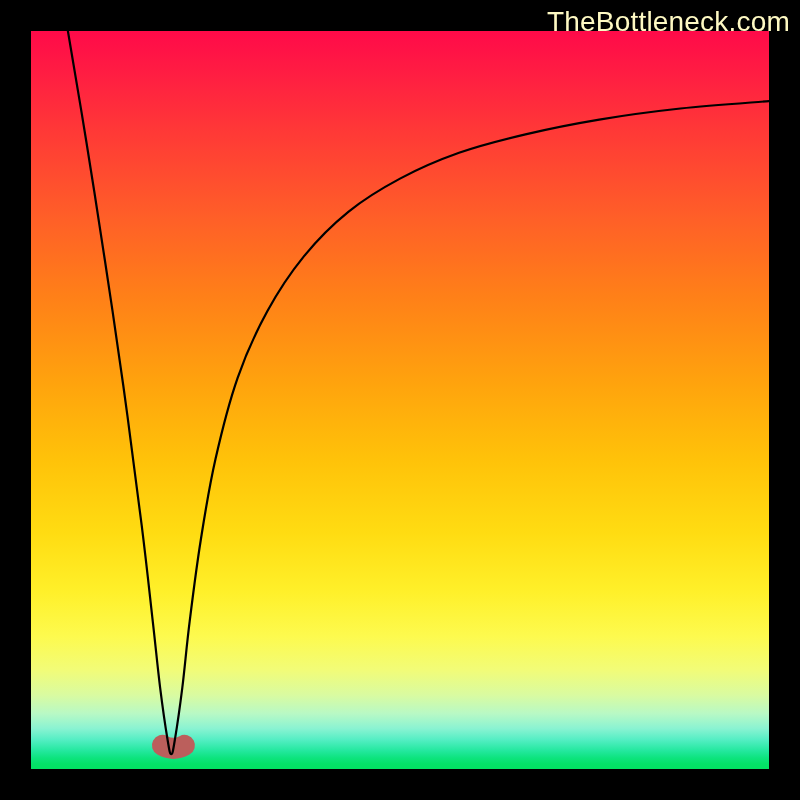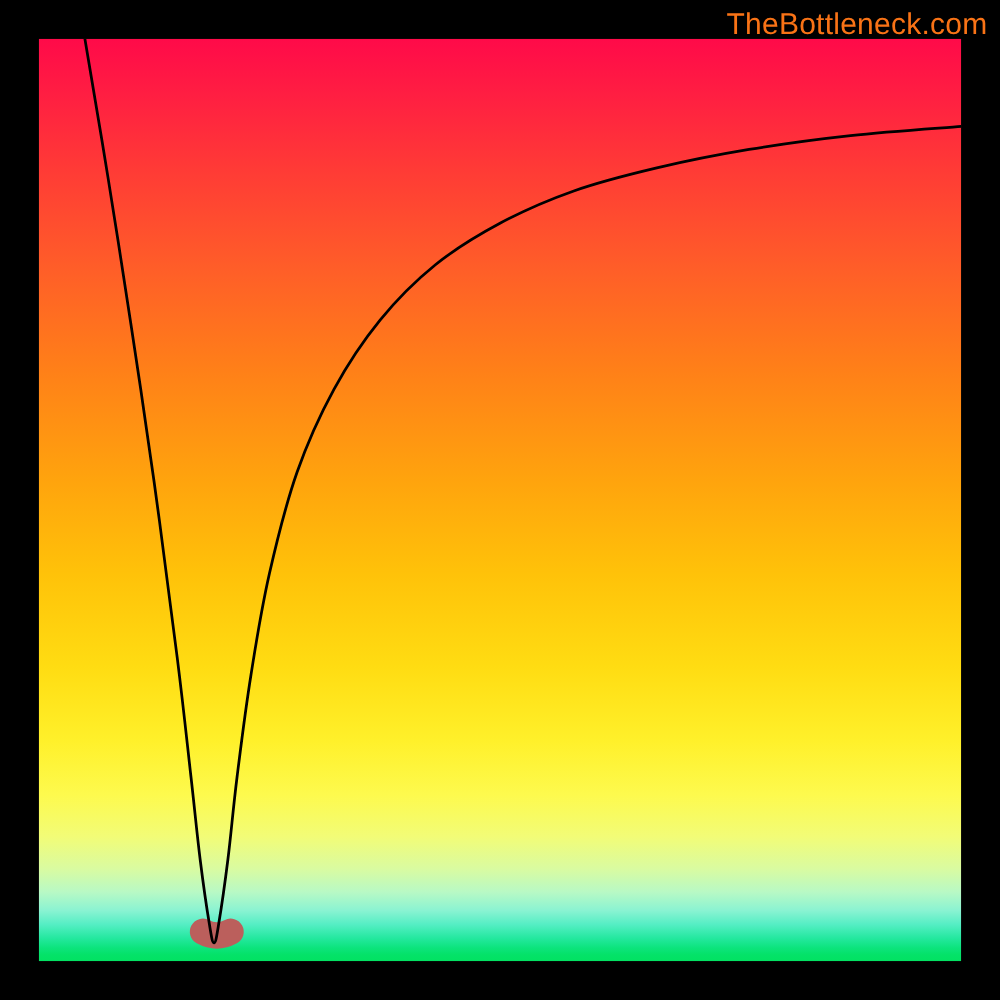--- a/index.html
+++ b/index.html
@@ -65,22 +65,22 @@
     fill: none;
     stroke: #000;
     stroke-width: 2.2;
     stroke-linecap: round;
     stroke-linejoin: round;
   }
   .watermark {
     position: absolute;
     top: 6px;
     right: 10px;
-    color: #f97316;
-    font-size: 24px;
+    color: #fef9c3;
+    font-size: 28px;
     font-weight: 500;
     letter-spacing: 0.2px;
     user-select: none;
   }
 </style>
 </head>
 <body>
 
 <div class="frame">
 

